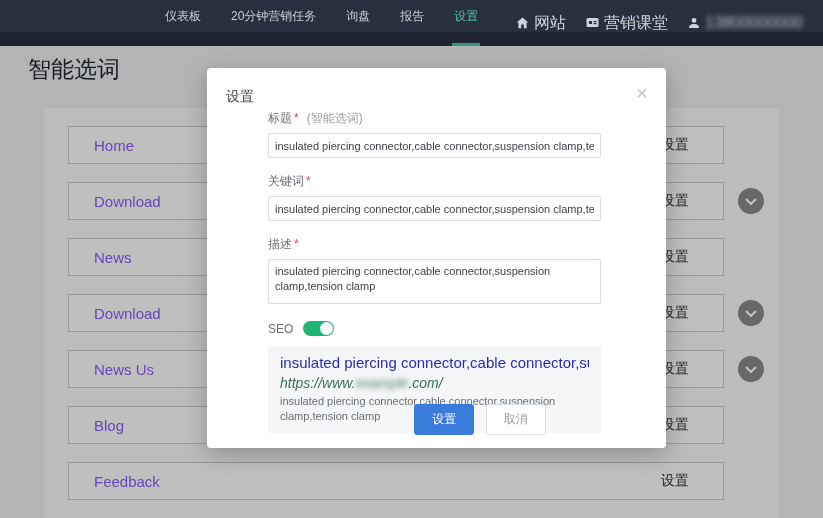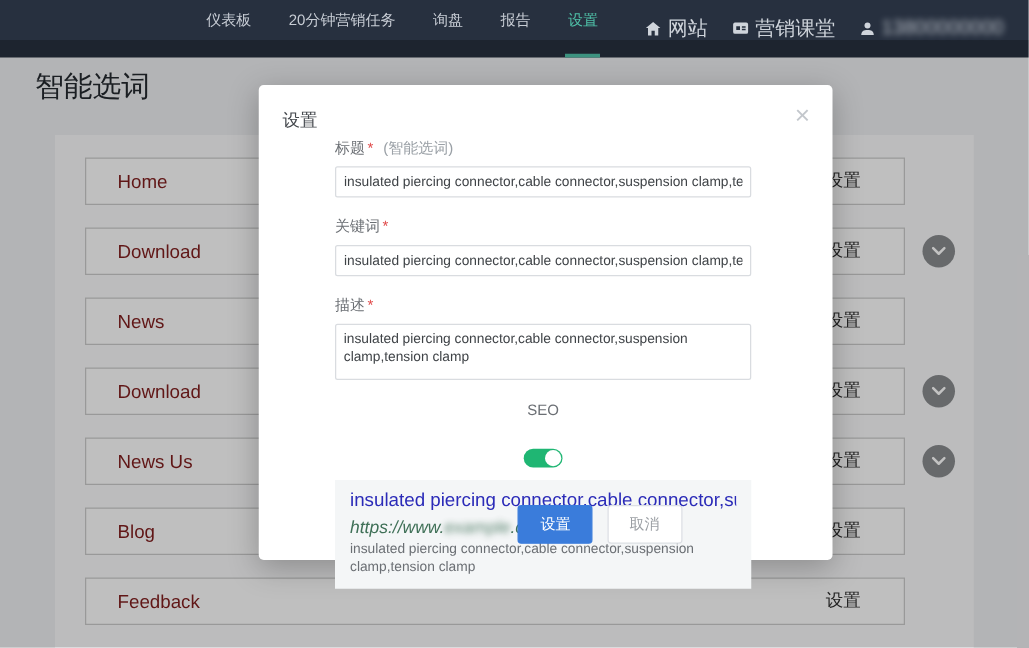--- a/index.html
+++ b/index.html
@@ -22,21 +22,21 @@
   .masked { filter:blur(2.5px); opacity:.85; }
 
   
   .content { position:absolute; top:32px; left:0; width:823px; height:486px; background:#ecedef; }
   .page-title { position:absolute; left:28px; top:22px; font-size:23px; color:#24292f; font-weight:500; }
   .panel { position:absolute; left:44px; top:76px; width:735px; height:460px; background:#f7f8f9;
            padding:18px 0 0 24px; }
   .row-line { display:flex; align-items:center; margin-bottom:18px; }
   .row-box { width:663px; height:38px; background:#fbfbfb; border:1px solid #c9c9c9;
              display:flex; align-items:center; justify-content:space-between; padding:0 34px 0 25px; }
-  .row-label { font-size:15px; color:#7f1d1d; }
+  .row-label { font-size:15px; color:#8b5cf6; }
   .row-settings { font-size:14px; color:#303030; cursor:pointer; }
   .chev-wrap { width:56px; display:flex; justify-content:center; }
   .chev-circle { width:26px; height:26px; border-radius:50%; background:#888a8d;
                  display:flex; align-items:center; justify-content:center; cursor:pointer; }
 
   
   .overlay { position:absolute; top:32px; left:0; width:823px; height:486px;
              background:rgba(0,0,0,.24); z-index:40; }
 
   
@@ -49,21 +49,21 @@
   .field-label { font-size:12px; color:#6b6f74; margin-bottom:6px; }
   .req { color:#e04b4b; margin-left:2px; }
   .hint { color:#9aa0a6; margin-left:8px; }
   .txt-input { width:333px; height:25px; border:1px solid #d9dce0; border-radius:2px;
                font-size:11px; color:#3f4347; padding:0 6px; background:#fff;
                font-family:"Liberation Sans","DejaVu Sans",sans-serif; }
   .txt-area { width:333px; height:45px; border:1px solid #d9dce0; border-radius:2px;
               font-size:11px; color:#3f4347; padding:4px 6px; resize:none; background:#fff;
               font-family:"Liberation Sans","DejaVu Sans",sans-serif; line-height:1.4; }
   .gap-lg { margin-top:15px; }
-  .seo-row { margin-top:14px; display:flex; align-items:center; gap:24px;flex-direction:column; }
+  .seo-row { margin-top:14px; display:flex; align-items:center; gap:10px; }
   .seo-label { font-size:12px; color:#6b6f74; }
   .switch { position:relative; width:31px; height:15px; border-radius:8px; background:#1fb673;
             cursor:pointer; }
   .switch .knob { position:absolute; top:1px; right:1px; width:13px; height:13px;
                   border-radius:50%; background:#fff; }
   .preview { margin-top:10px; width:333px; background:#f4f6f7; padding:8px 12px 10px 12px; }
   .preview-title { font-size:15px; color:#2b2bb8; line-height:1.25; white-space:nowrap; overflow:hidden; }
   .preview-url { font-size:14px; color:#3f7057; margin-top:2px;font-style:italic; }
   .preview-desc { font-size:11px; color:#6b6f74; margin-top:3px; line-height:1.35; }
   .modal-footer { position:absolute; left:0; top:336px; width:546px; text-align:center; }

